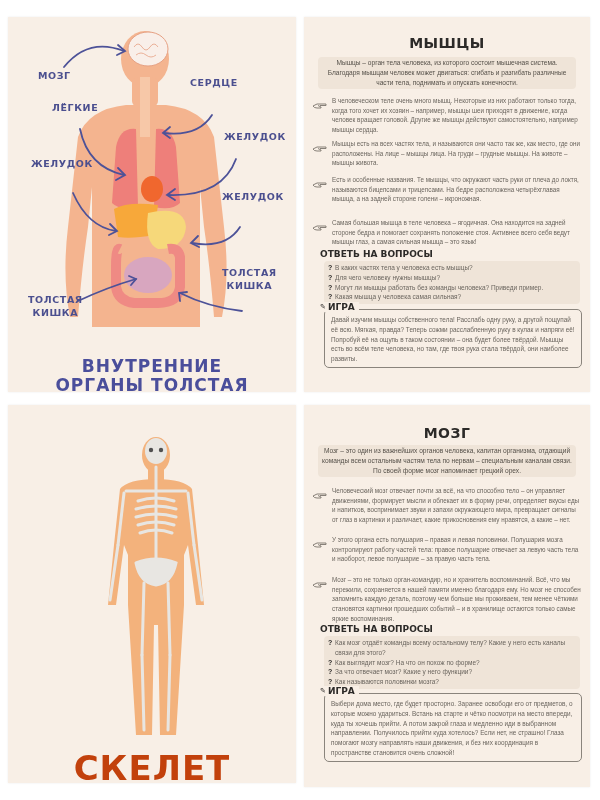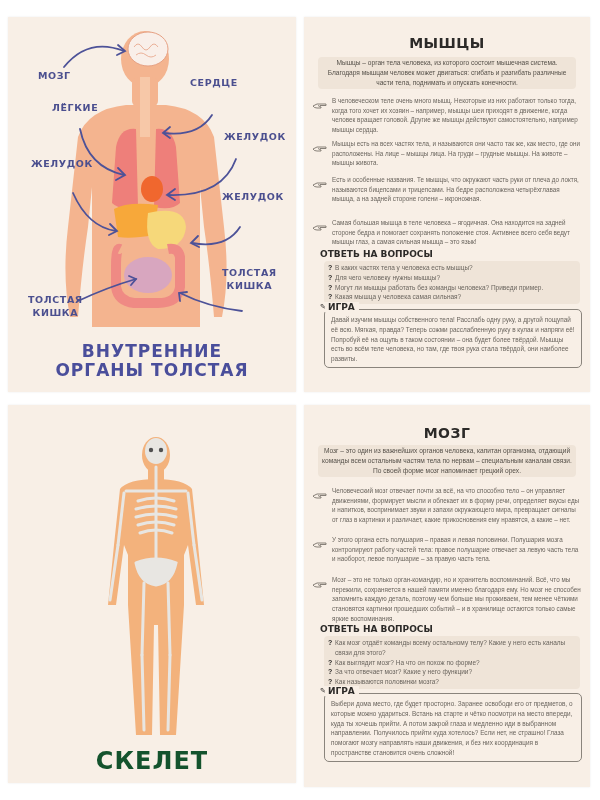--- a/index.html
+++ b/index.html
@@ -28,20 +28,21 @@
     line-height: 13px;
   }
   .big-title {
     position: absolute;
     left: 0; width: 100%;
     text-align: center;
     font-family: "DejaVu Sans", sans-serif;
     font-weight: bold;
     color: #4a4e9b;
     letter-spacing: 1px;
+    margin-top: 15px;
   }
   svg.art { position: absolute; left: 0; top: 0; }
 
   
   .tp-title {
     position: absolute; left: 0; width: 100%;
     text-align: center;
     font-family: "DejaVu Sans", sans-serif;
     font-weight: bold;
     font-size: 14px;
@@ -294,21 +295,21 @@
       <line x1="136" y1="178" x2="134" y2="250"></line>
         <line x1="134" y1="250" x2="136" y2="325"></line>
       <line x1="160" y1="178" x2="162" y2="250"></line>
         <line x1="162" y1="250" x2="160" y2="325"></line>
     </g>
     <g fill="#505050">
       <circle cx="143" cy="45" r="2.2"></circle>
         <circle cx="153" cy="45" r="2.2"></circle>
     </g>
   </svg>
-  <div class="big-title" style="top:342px;font-size:24px;color:#14532d;">СКЕЛЕТ</div>
+  <div class="big-title" style="top:328px;font-size:34px;color:#c2410c;">СКЕЛЕТ</div>
 </div>
 
 <div class="page" id="p4">
   <div class="tp-title" style="top:20px;">МОЗГ</div>
   <div class="intro" style="top:40px;">Мозг – это один из важнейших органов человека, капитан организма, отдающий команды всем остальным частям тела по нервам – специальным каналам связи. По своей форме мозг напоминает грецкий орех.</div>
 
   <div class="bullet" style="top:81px;">
     <span class="hand">
       <svg width="16" height="10" viewBox="0 0 16 10">
           <path d="M1 5 L5 3 L14 3 L14 4.5 L8 4.5 M6 4.5 L9 6 L9 7 L5 7 Q2 7 1 5" fill="none" stroke="#7a746c" stroke-width="0.9"></path>

